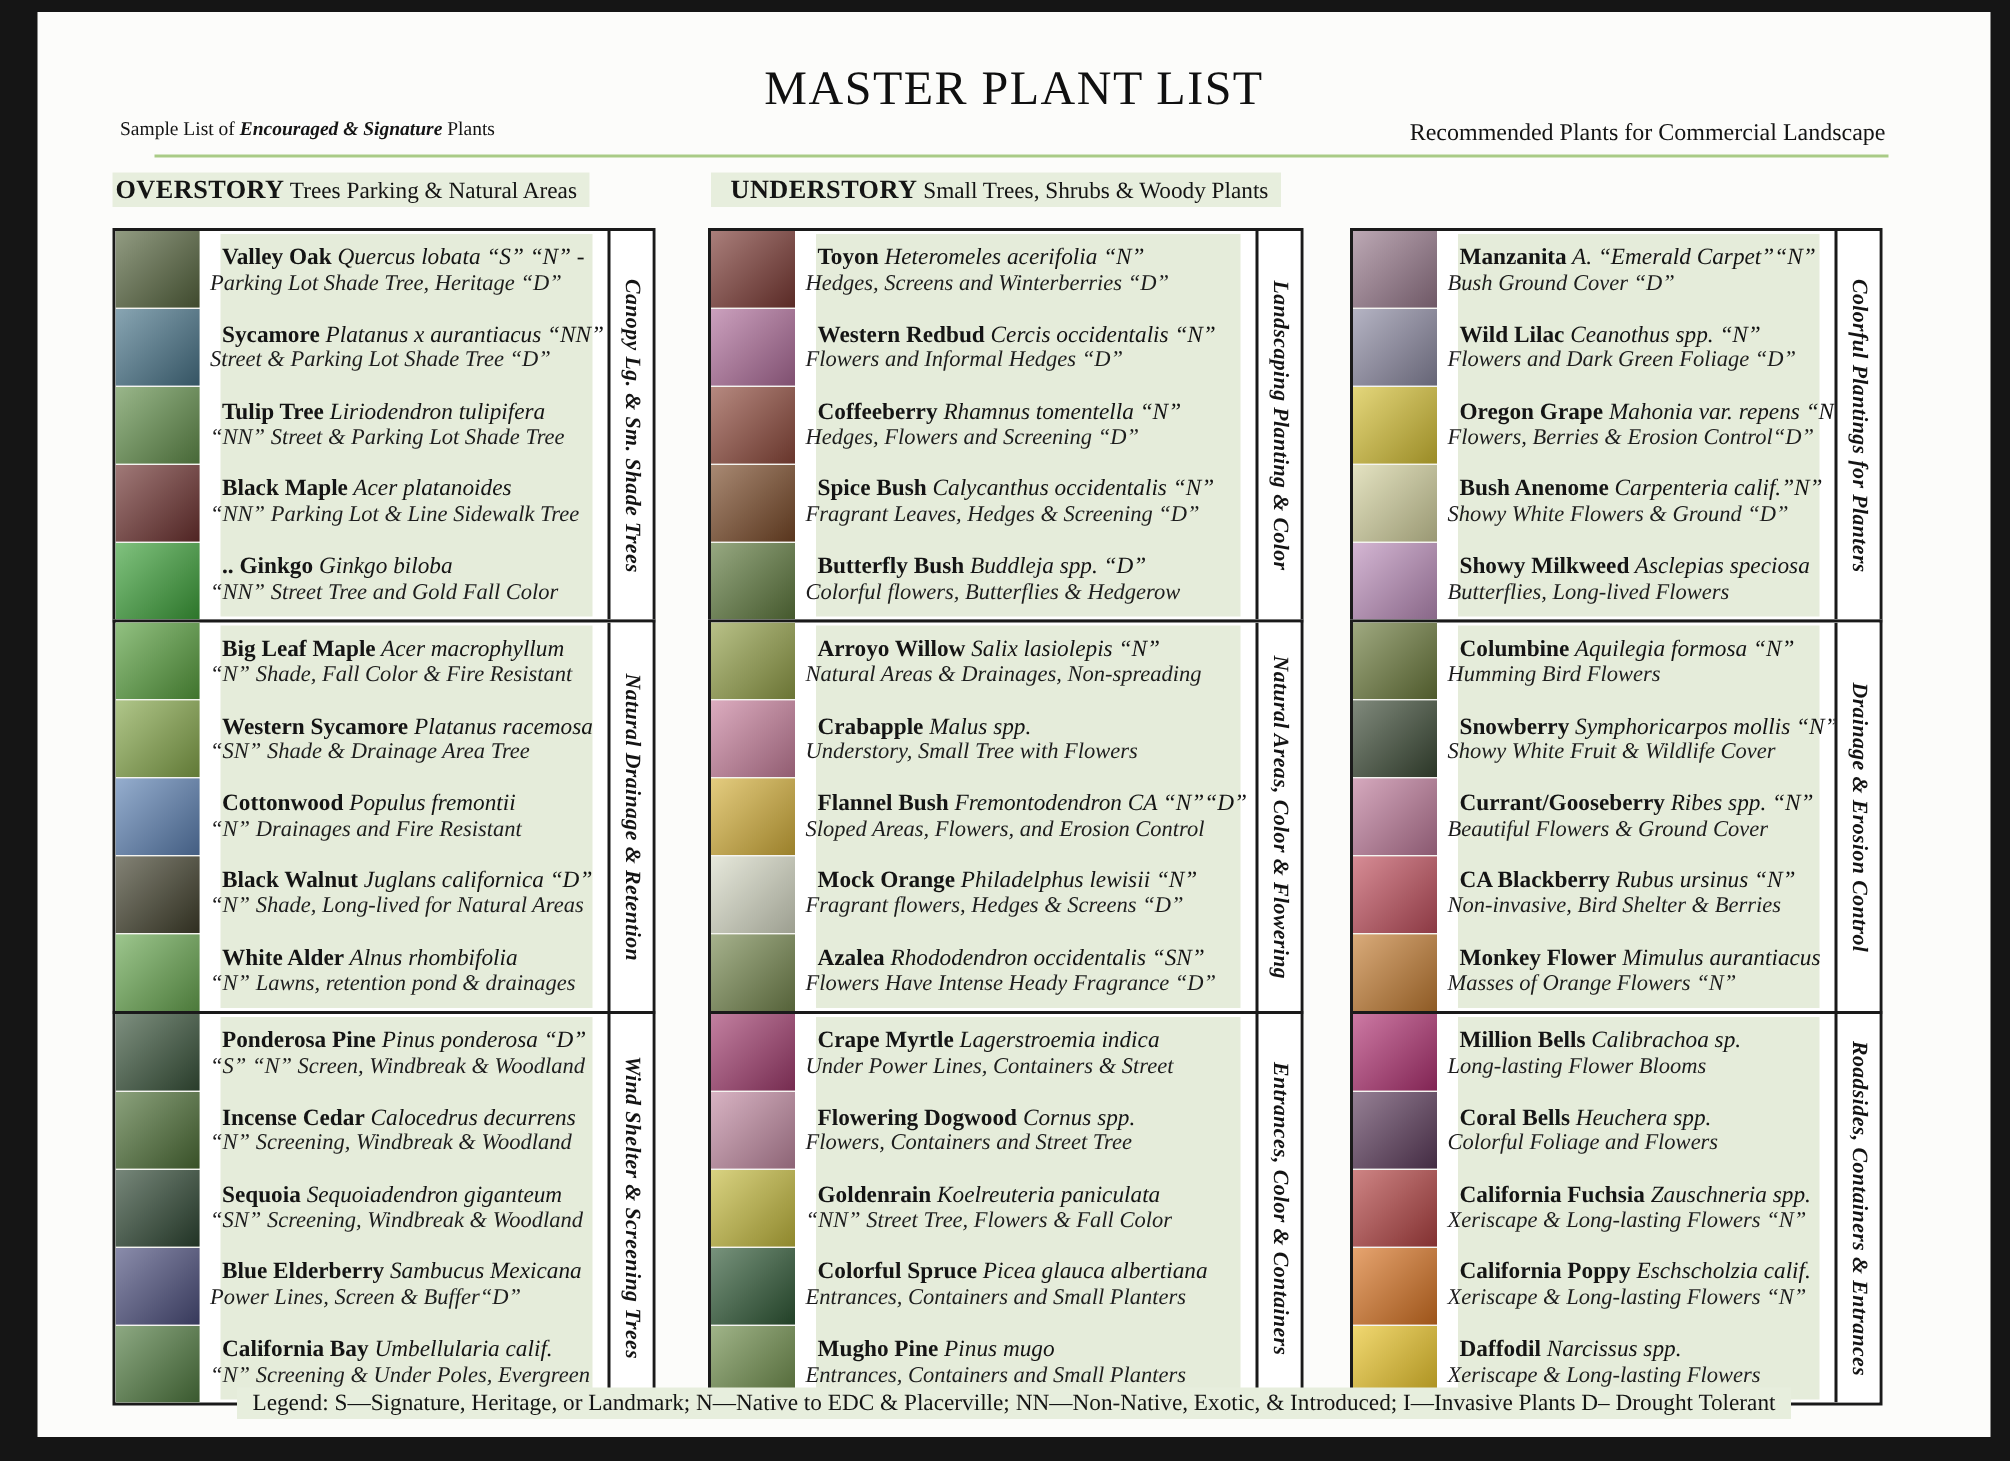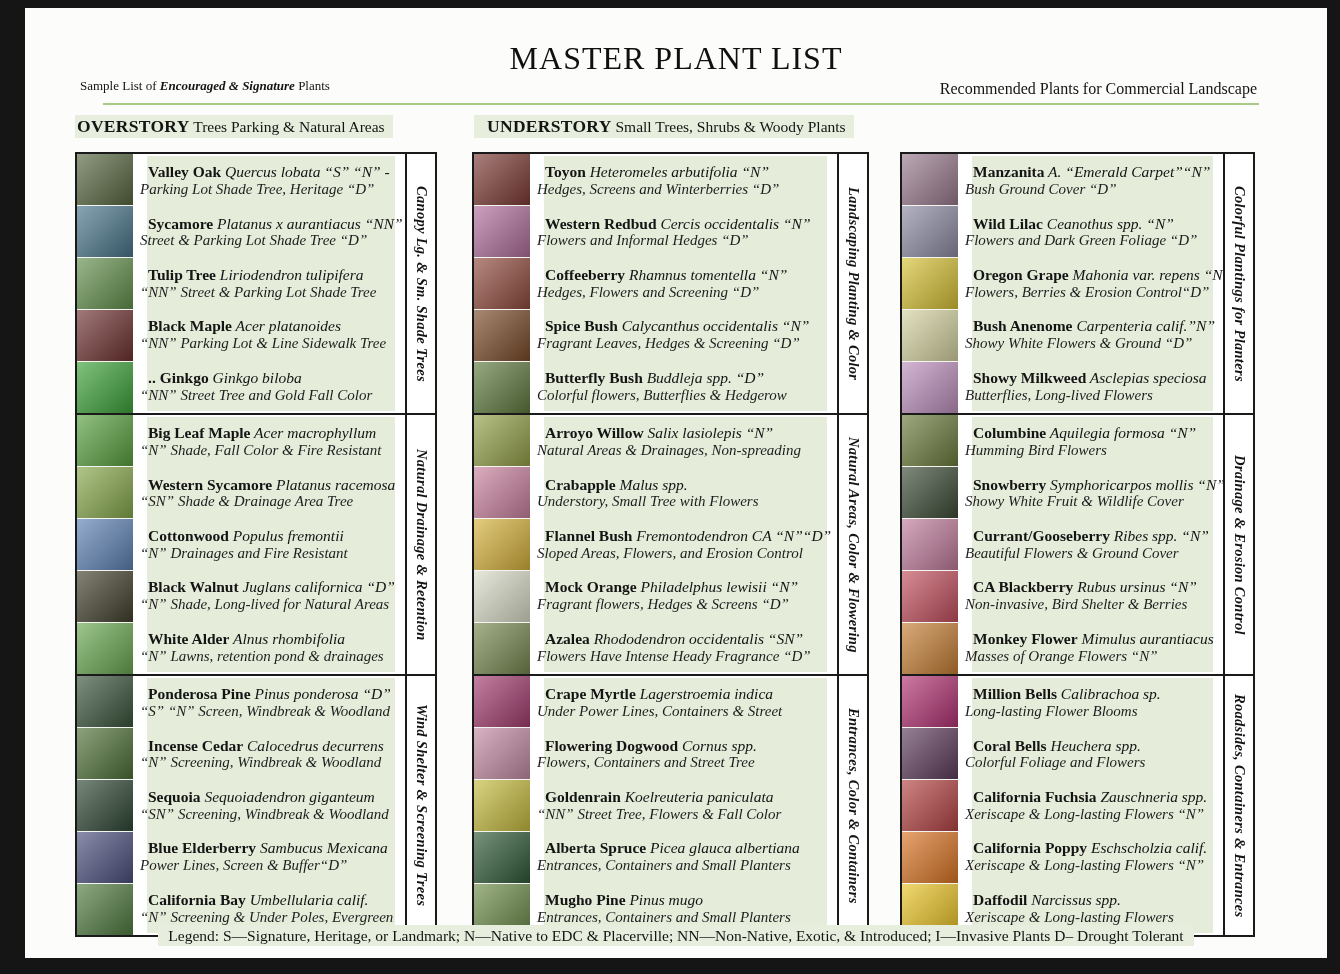--- a/index.html
+++ b/index.html
@@ -211,21 +211,21 @@
       <div class="green-band"></div>
       <div class="photo-strip">
           <div class="photo" style="background: linear-gradient(135deg, rgba(255, 255, 255, 0.35), rgba(0, 0, 0, 0.28)), rgb(124, 58, 52);"></div>
           <div class="photo" style="background: linear-gradient(135deg, rgba(255, 255, 255, 0.35), rgba(0, 0, 0, 0.28)), rgb(176, 110, 155);"></div>
           <div class="photo" style="background: linear-gradient(135deg, rgba(255, 255, 255, 0.35), rgba(0, 0, 0, 0.28)), rgb(143, 74, 60);"></div>
           <div class="photo" style="background: linear-gradient(135deg, rgba(255, 255, 255, 0.35), rgba(0, 0, 0, 0.28)), rgb(122, 74, 40);"></div>
           <div class="photo" style="background: linear-gradient(135deg, rgba(255, 255, 255, 0.35), rgba(0, 0, 0, 0.28)), rgb(95, 122, 62);"></div>
         </div>
       <div class="entries">
           <div class="entry">
-            <div class="line1"><span class="pname">Toyon</span><span class="sci">  Heteromeles arbutifolia “N”</span></div>
+            <div class="line1"><span class="pname">Toyon</span><span class="sci">  Heteromeles acerifolia “N”</span></div>
             <div class="desc">Hedges, Screens and Winterberries “D”</div>
           </div>
           <div class="entry">
             <div class="line1"><span class="pname">Western Redbud</span><span class="sci">  Cercis occidentalis “N”</span></div>
             <div class="desc">Flowers and Informal Hedges “D”</div>
           </div>
           <div class="entry">
             <div class="line1"><span class="pname">Coffeeberry</span><span class="sci">  Rhamnus tomentella “N”</span></div>
             <div class="desc">Hedges, Flowers and Screening “D”</div>
           </div>
@@ -289,21 +289,21 @@
           </div>
           <div class="entry">
             <div class="line1"><span class="pname">Flowering Dogwood</span><span class="sci">  Cornus spp.</span></div>
             <div class="desc">Flowers, Containers and Street Tree</div>
           </div>
           <div class="entry">
             <div class="line1"><span class="pname">Goldenrain</span><span class="sci">  Koelreuteria paniculata</span></div>
             <div class="desc">“NN” Street Tree, Flowers &amp; Fall Color</div>
           </div>
           <div class="entry">
-            <div class="line1"><span class="pname">Alberta Spruce</span><span class="sci">  Picea glauca albertiana</span></div>
+            <div class="line1"><span class="pname">Colorful Spruce</span><span class="sci">  Picea glauca albertiana</span></div>
             <div class="desc">Entrances, Containers and Small Planters</div>
           </div>
           <div class="entry">
             <div class="line1"><span class="pname">Mugho Pine</span><span class="sci">  Pinus mugo</span></div>
             <div class="desc">Entrances, Containers and Small Planters</div>
           </div>
         </div>
       <div class="side-label">Entrances, Color &amp;  Containers</div>
     </div>
   </div>

